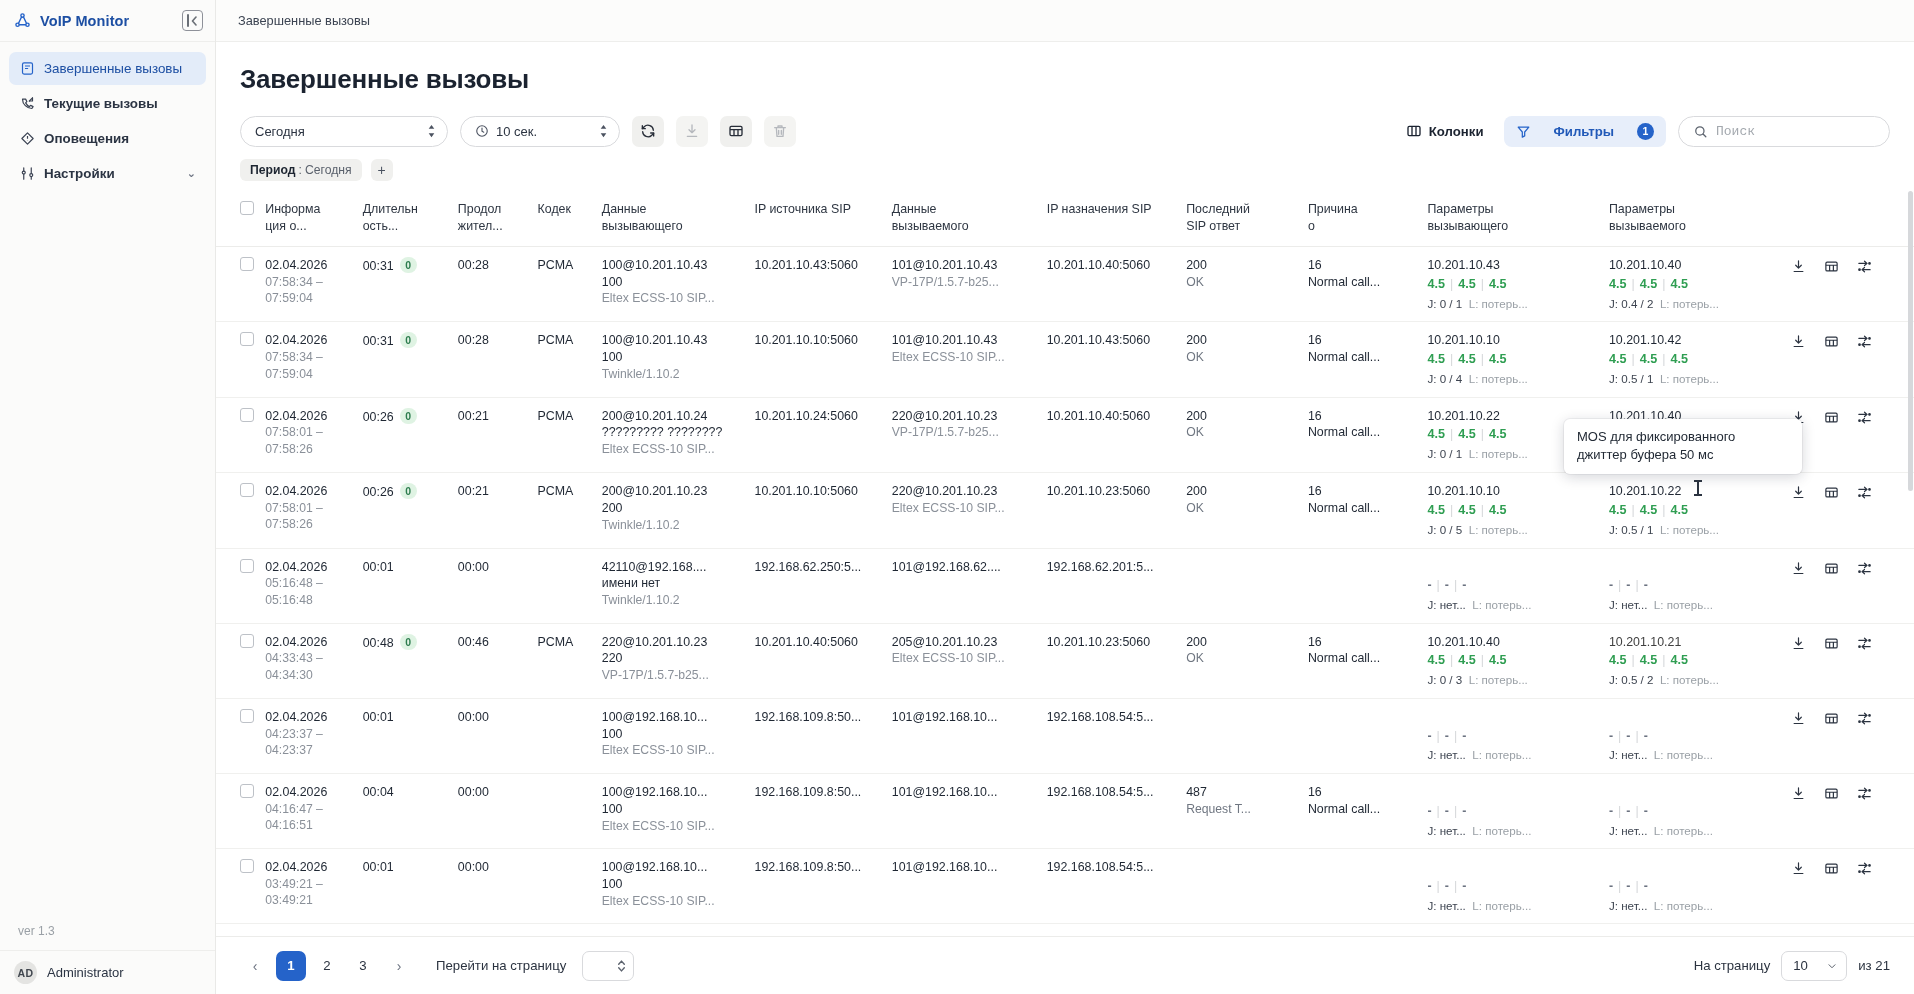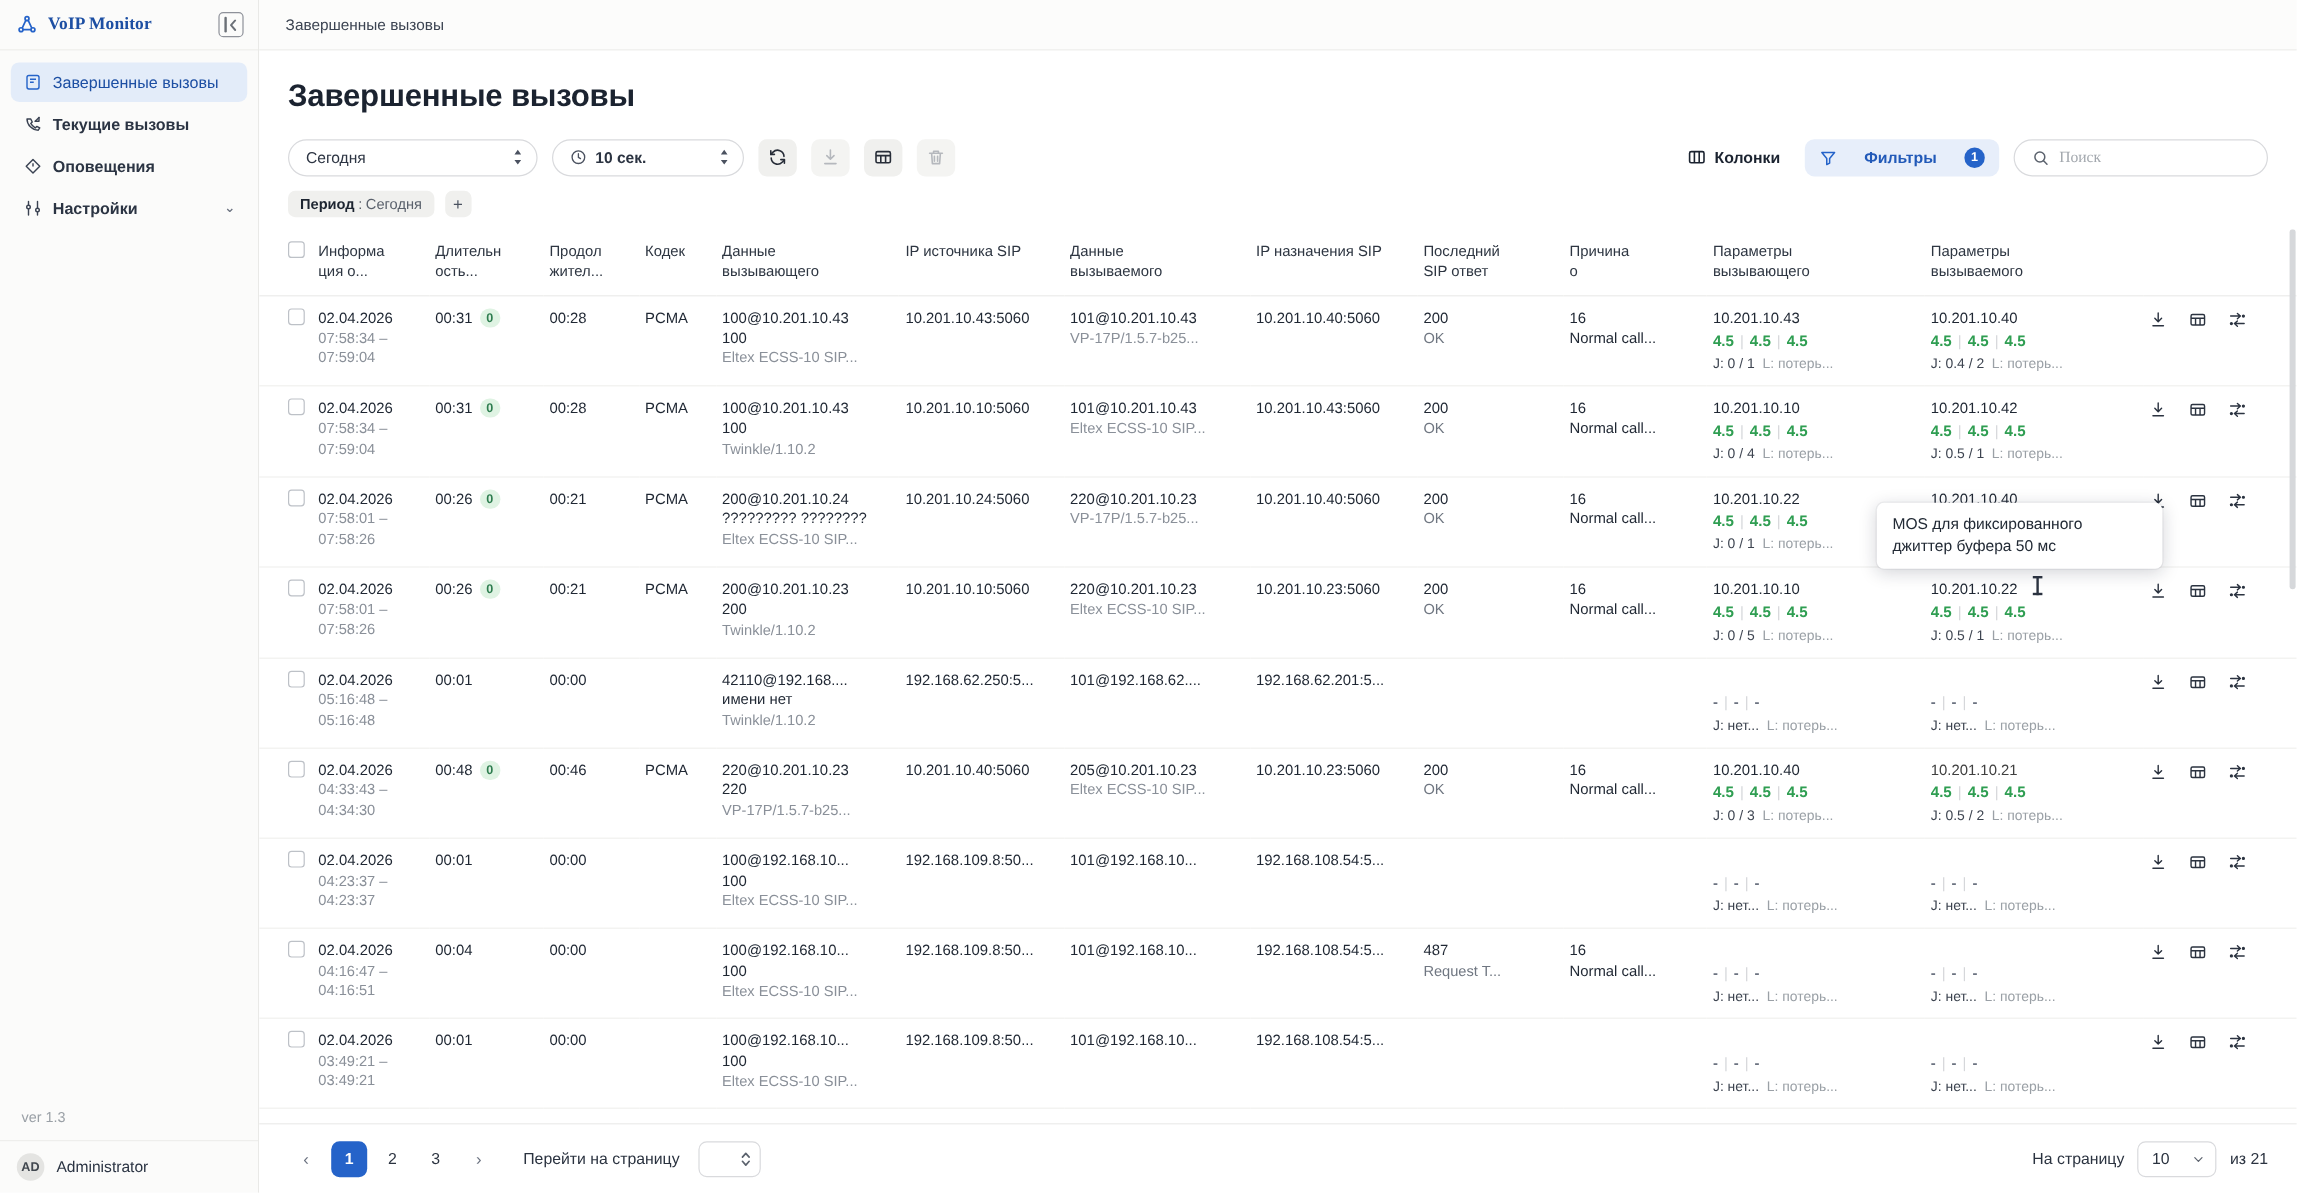--- a/index.html
+++ b/index.html
@@ -15,21 +15,21 @@
 
   
   .sidebar {
     width: 216px; flex: 0 0 216px; height: 994px;
     background: #fbfbfa;
     border-right: 1px solid #e9e9e7;
     display: flex; flex-direction: column;
   }
   .brand {
     height: 42px; display: flex; align-items: center; gap: 9px;
-    padding: 0 12px 0 14px; border-bottom: 1px solid #eeeeec; font-family: Liberation Serif, serif;
+    padding: 0 12px 0 14px; border-bottom: 1px solid #eeeeec;
   }
   .brand-icon { width: 17px; height: 17px; flex: 0 0 17px; color: #2563c9; display:flex; align-items:center; justify-content:center;}
   .brand-title { font-size: 14.5px; font-weight: 700; color: #1d4fa3; letter-spacing: .1px; flex: 1; }
   .collapse-btn {
     width: 21px; height: 21px; border: 1.3px solid #8e9199; border-radius: 4px;
     display: flex; align-items: center; justify-content: center;
     color: #555; font-size: 10px; background: transparent; cursor: pointer;
   }
   .collapse-btn .bar { width: 2px; height: 13px; background: #6b7077; border-radius:1px; margin-right:1px;}
   .nav { padding: 10px 9px 0 9px; display: flex; flex-direction: column; gap: 2px; }
@@ -72,21 +72,21 @@
 
   .toolbar {
     display: flex; align-items: center; padding: 0 24px 0 24px; height: 44px; gap: 12px;
   }
   .select-box {
     height: 31px; min-width: 0; border: 1px solid #d9dadd; border-radius: 16px;
     background: #fff; display: flex; align-items: center; gap: 7px;
     padding: 0 11px 0 14px; font-size: 13px; color: #2c3442; cursor: pointer;
   }
   .select-box.w1 { width: 208px; }
-  .select-box.w2 { width: 160px; font-weight: bold; }
+  .select-box.w2 { width: 160px; }
   .select-box .sb-label { flex: 1; white-space: nowrap; }
   .spin { display: flex; flex-direction: column; line-height: 5px; color: #4b5260; font-size: 9px; }
   .clock-ic { color: #4b5260; display: flex; align-items: center; }
 
   .icon-btn {
     width: 32px; height: 31px; border-radius: 7px; border: none; background: #f0f0ee;
     display: flex; align-items: center; justify-content: center;
     color: #3a4150; cursor: pointer;
   }
   .icon-btn.muted { color: #b5b8bd; background: #f4f4f2; }
@@ -105,21 +105,21 @@
     width: 17px; height: 17px; border-radius: 50%; background: #2563c9; color: #fff;
     font-size: 10.5px; font-weight: 700; display: flex; align-items: center; justify-content: center;
   }
   .search-box {
     width: 212px; height: 31px; border: 1px solid #d9dadd; border-radius: 16px;
     display: flex; align-items: center; gap: 8px; padding: 0 14px;
     color: #9aa0a6; font-size: 13px; background: #fff; cursor: text;
   }
   .search-box input {
     border: none; outline: none; font-size: 13px; color: #2c3442;
-    background: transparent; width: 100%; font-family: Liberation Serif, serif;
+    background: transparent; width: 100%; font-family: Liberation Mono, monospace;
   }
   .search-box input::placeholder { color: #a3a8ae; }
 
   .chips { display: flex; align-items: center; gap: 9px; padding: 6px 24px 10px 24px; }
   .chip {
     background: #f0f0ee; border-radius: 6px; padding: 4px 10px;
     font-size: 12.2px; color: #5a616c; display: flex; gap: 3px; align-items: baseline;
   }
   .chip b { color: #1d2531; font-weight: 700; }
   .chip-add {

